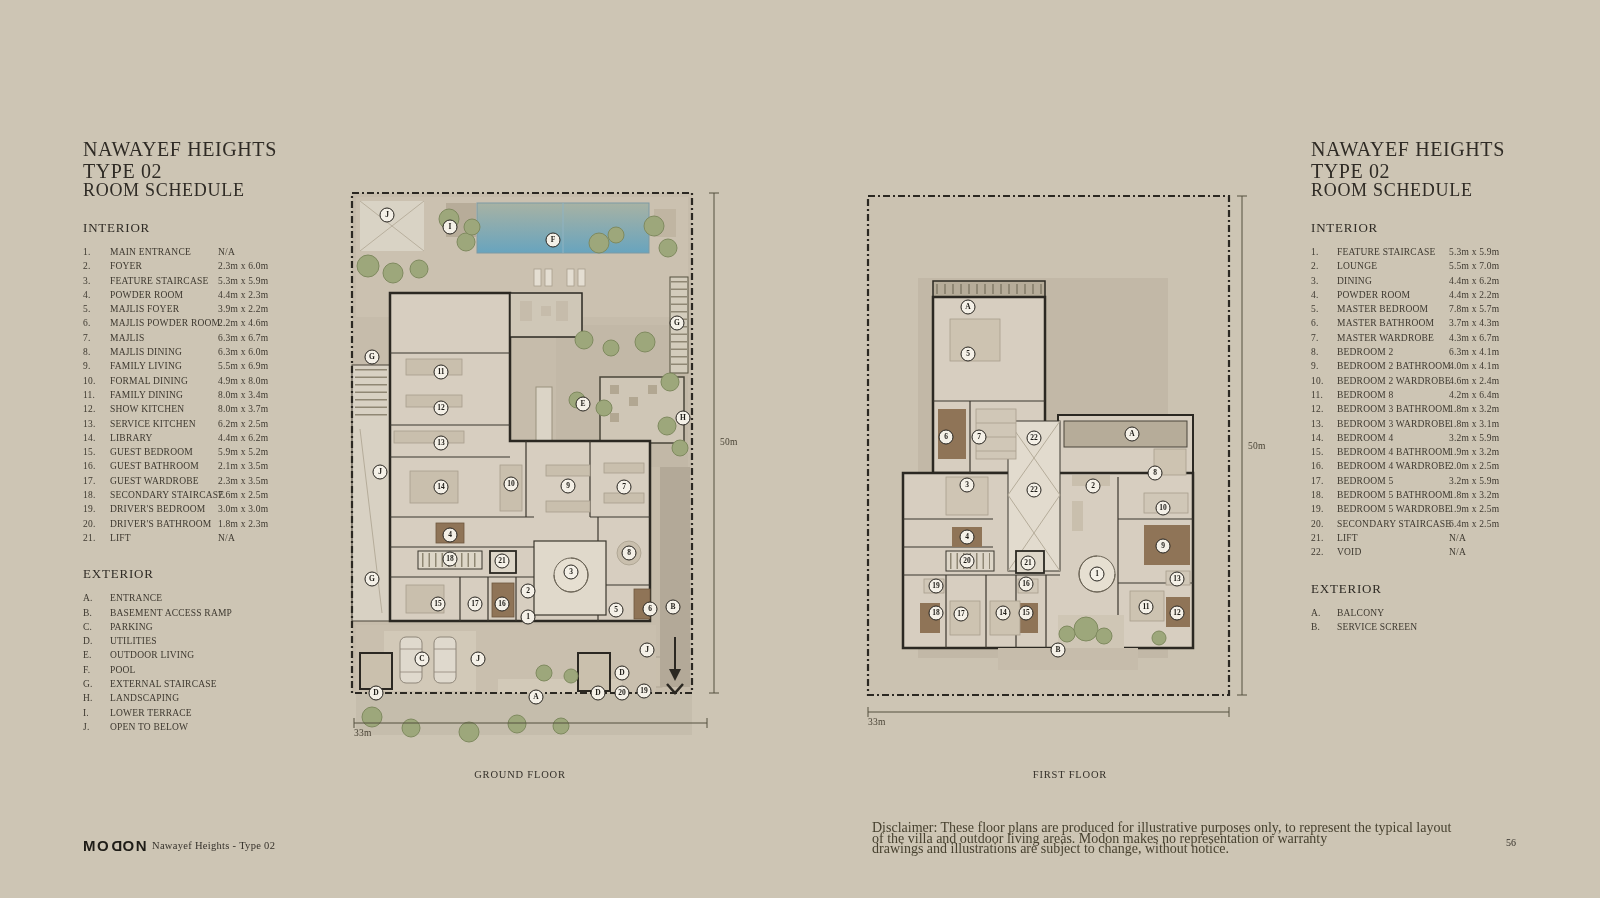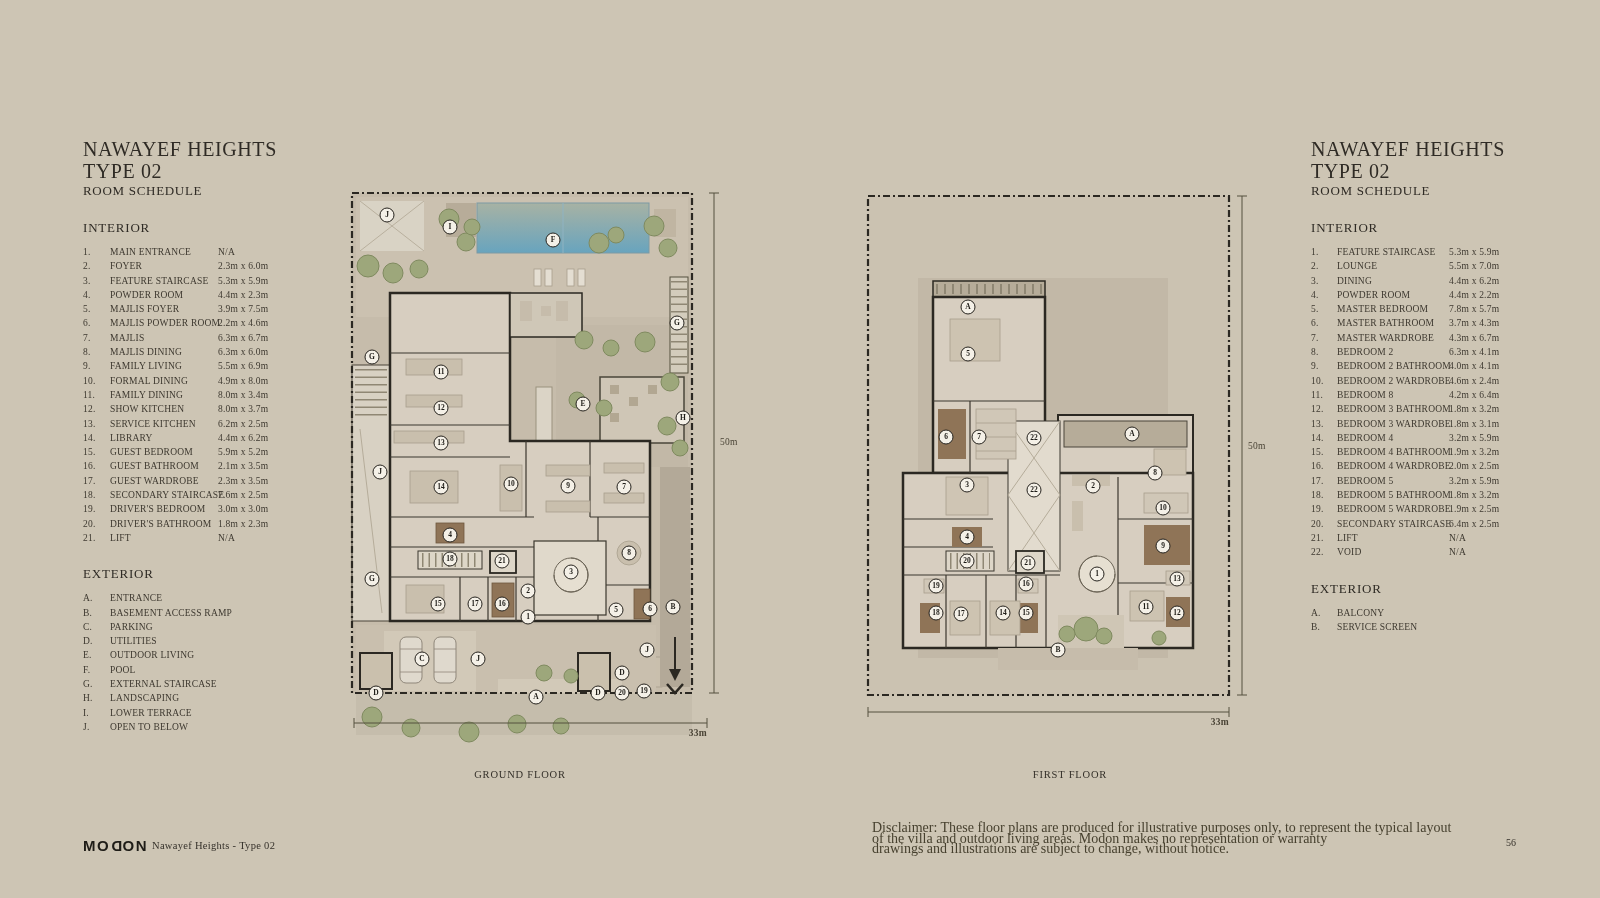--- a/index.html
+++ b/index.html
@@ -8,21 +8,21 @@
     position:relative;
     background:#cdc5b4;
     font-family:"Liberation Serif", "DejaVu Serif", serif;
     color:#35312a;
     overflow:hidden;
   }
 
   
   .schedule { position:absolute; width:200px; }
   .t1 { font-size:20px; line-height:22px; font-weight:400; letter-spacing:0.6px; color:#2f2b25; white-space:nowrap; }
-  .t2 { font-size:13px; line-height:17px; font-weight:400; letter-spacing:0.7px; color:#2f2b25; white-space:nowrap; }
+  .t2 { font-size:18px; line-height:17px; font-weight:400; letter-spacing:0.7px; color:#2f2b25; white-space:nowrap; }
   .heading { font-size:13px; letter-spacing:0.8px; margin-top:21px; color:#2f2b25; }
   .rows { margin-top:9px; }
   .row { display:flex; font-size:9.5px; line-height:14.3px; letter-spacing:0.2px; color:#3e3930; white-space:nowrap; }
   .c-num { width:27px; flex:none; }
   .c-name { width:108px; flex:none; }
   .c-dim { flex:none;text-align:right; }
   #sched-right .c-num { width:26px; }
   #sched-right .c-name { width:112px; }
 
   
@@ -30,21 +30,21 @@
   .plan svg { position:absolute; left:0; top:0; }
   .markers { position:absolute; left:0; top:0; width:100%; height:100%; }
   .marker {
     position:absolute; width:15px; height:15px; border-radius:50%;
     background:#f4f0e7; border:1.3px solid #26231e; color:#1e1c17;
     font-size:7.5px; font-weight:700; line-height:12px; text-align:center;
     transform:translate(-50%,-50%);
     font-family:"Liberation Serif", serif;
   }
   .dim-label { position:absolute; font-size:9.5px; color:#4a4436; letter-spacing:0.3px; }
-  .dim-h { text-align:right;font-weight:bold; }
+  .dim-h { text-align:left; }
   .plan-caption { position:absolute; font-size:10.5px; letter-spacing:0.8px; color:#35312a; transform:translateX(-50%); white-space:nowrap; }
 
   
   .logo { position:absolute; left:83px; top:837px; font-family:"Liberation Sans", sans-serif; font-weight:800; font-size:15px; letter-spacing:1.5px; color:#1e1c17; }
   .logo .flip { display:inline-block; transform:scaleX(-1); }
   .doc-title { position:absolute; left:152px; top:840px; font-size:10.5px; color:#35312a; letter-spacing:0.3px; }
   .disclaimer { position:absolute; left:872px; top:823px; width:592px; font-size:14px; line-height:10.6px; color:#47412f; }
   .pageno { position:absolute; left:1506px; top:837px; font-size:10px; color:#35312a; }
 </style>
 </head>
@@ -77,21 +77,21 @@
 
       <div class="row">
         <span class="c-num">4.</span>
         <span class="c-name">POWDER ROOM</span>
         <span class="c-dim">4.4m x 2.3m</span>
       </div>
 
       <div class="row">
         <span class="c-num">5.</span>
         <span class="c-name">MAJLIS FOYER</span>
-        <span class="c-dim">3.9m x 7.5m</span>
+        <span class="c-dim">3.9m x 2.2m</span>
       </div>
 
       <div class="row">
         <span class="c-num">6.</span>
         <span class="c-name">MAJLIS POWDER ROOM</span>
         <span class="c-dim">2.2m x 4.6m</span>
       </div>
 
       <div class="row">
         <span class="c-num">7.</span>

